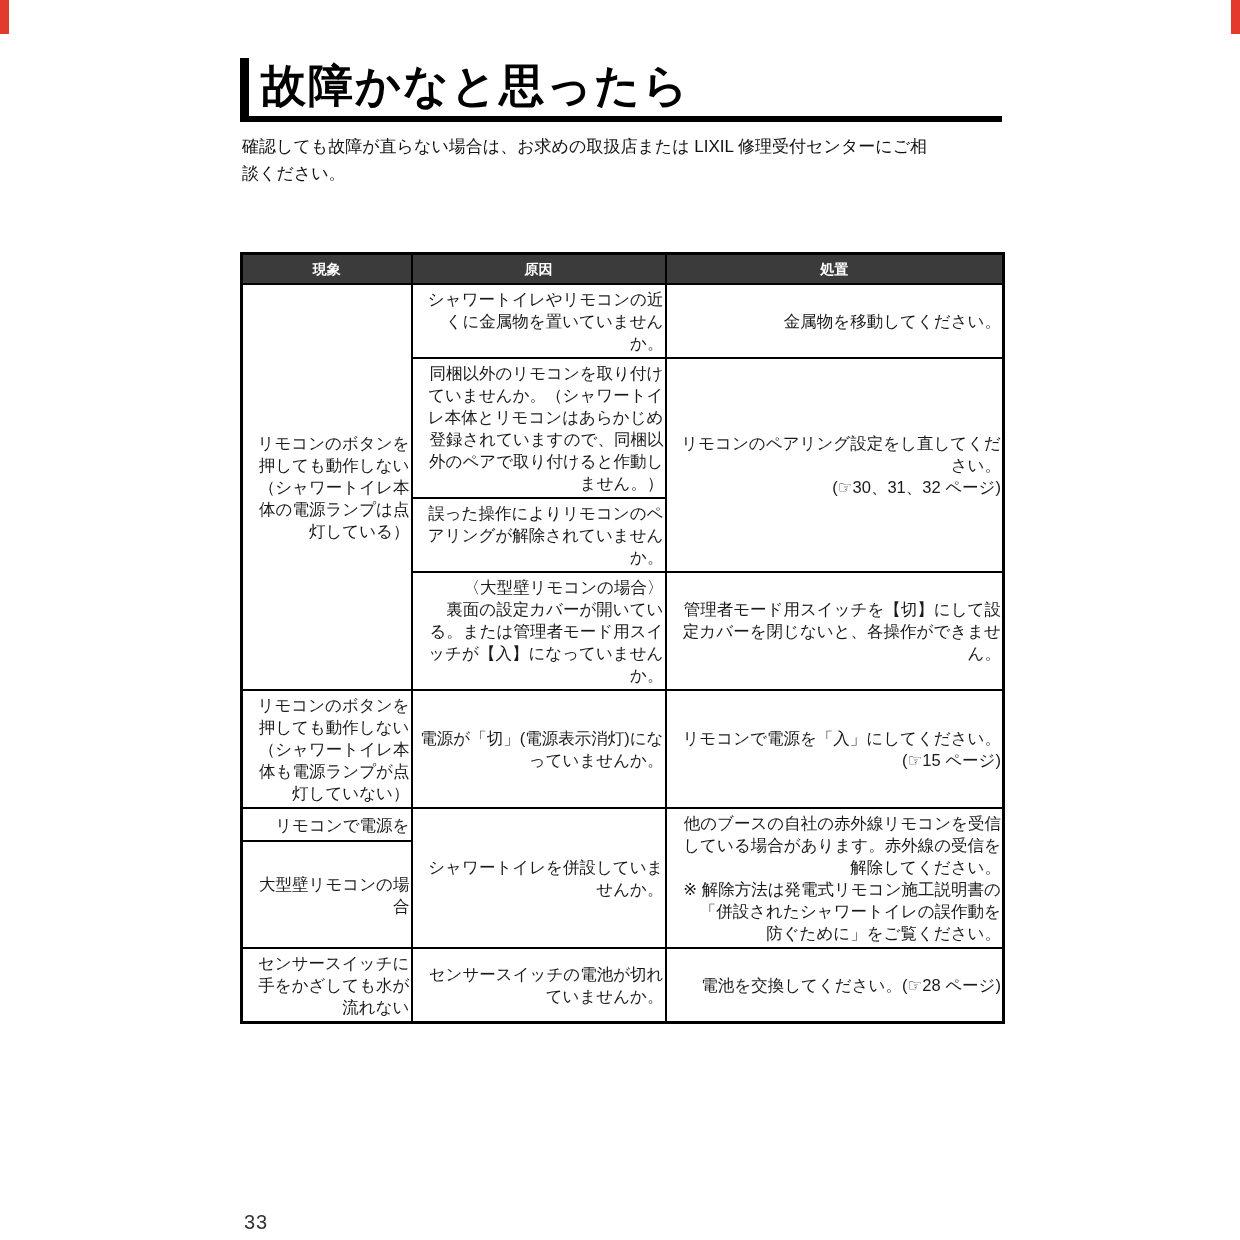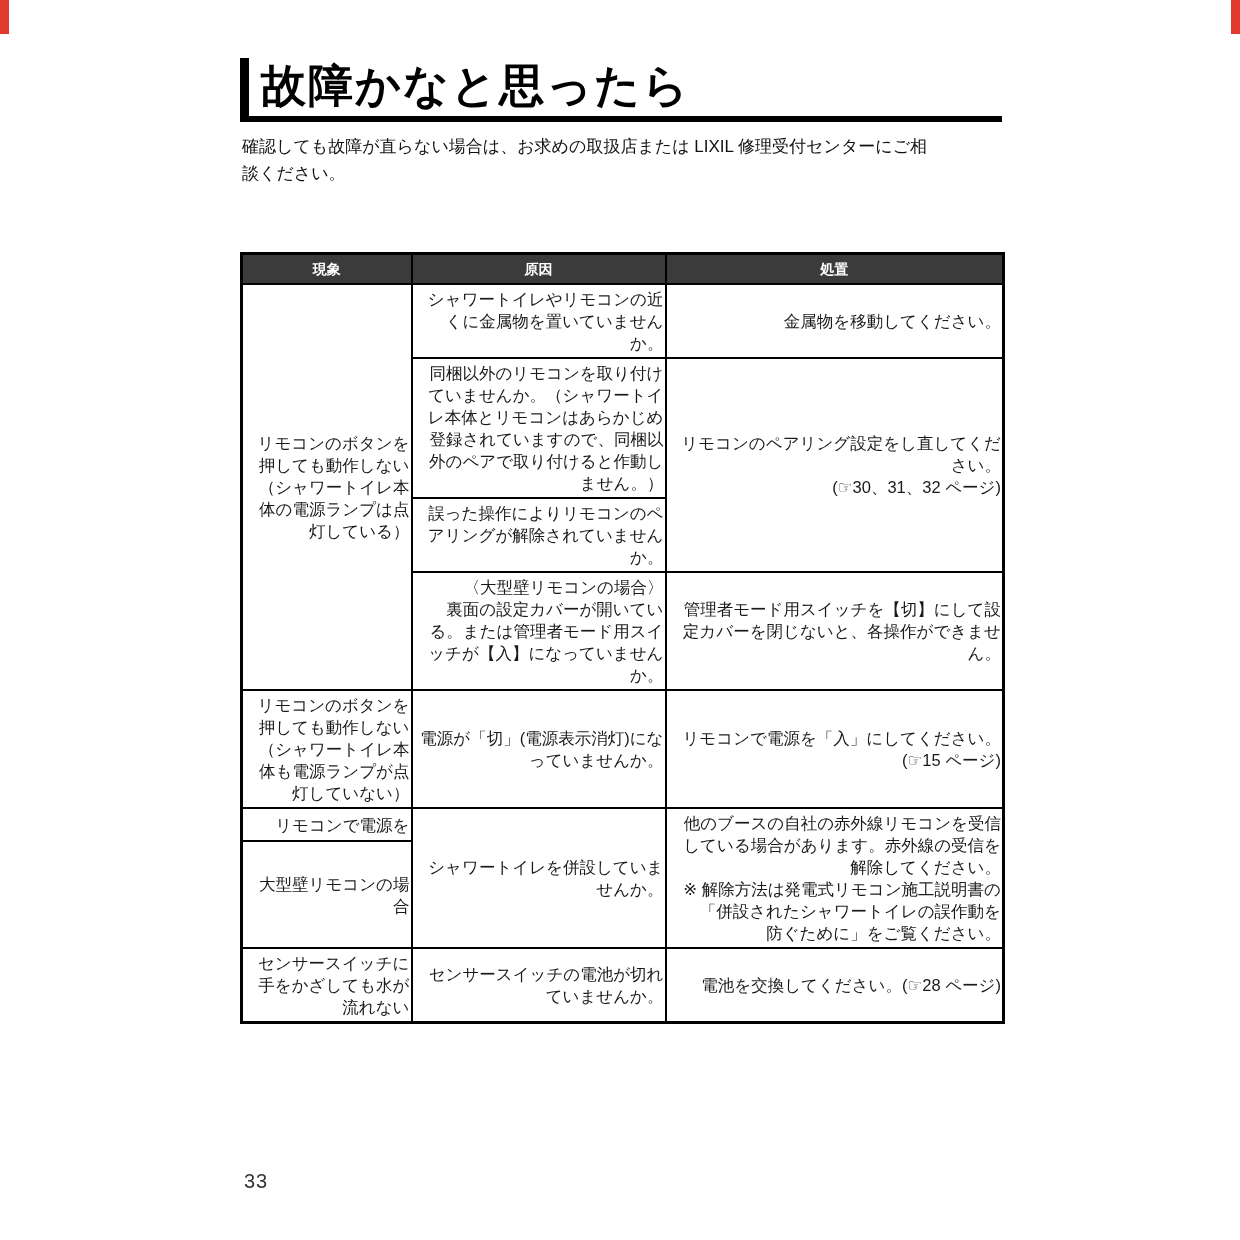--- a/index.html
+++ b/index.html
@@ -39,21 +39,21 @@
   table.ts th{
     background:var(--header-bg,#3b3b3b);color:#fff;
     font-size:14px;font-weight:bold;text-align:center;
     height:24px;padding:2px;border-color:#000;
   }
   col.c1{width:170px;} col.c2{width:254px;} col.c3{width:338px;}
   tr.r1{height:68px;} tr.r2{height:133px;} tr.r3{height:70px;} tr.r4{height:115px;}
   tr.r5{height:112px;} tr.r6{height:32px;} tr.r7{height:103px;} tr.r8{height:70px;}
   .ref{display:block;}
   .note{padding-left:1.5em;text-indent:-1.5em;}
-  .page-number{position:absolute;left:244px;top:1170px;font-size:20px;letter-spacing:1px;color:#333;}
+  .page-number{position:absolute;left:244px;top:1211px;font-size:20px;letter-spacing:1px;color:#333;}
 </style>
 </head>
 <body style="--header-bg: #3b3b3b; --corner-red: #e23b2e;">
 
 <div class="corner-mark left"></div>
 <div class="corner-mark right"></div>
 
 <div class="content">
 
   <div class="title-block">

